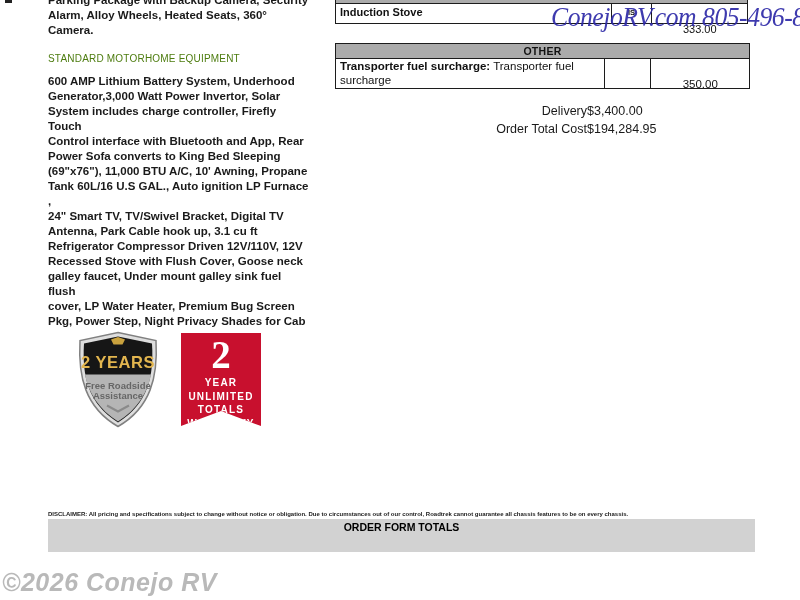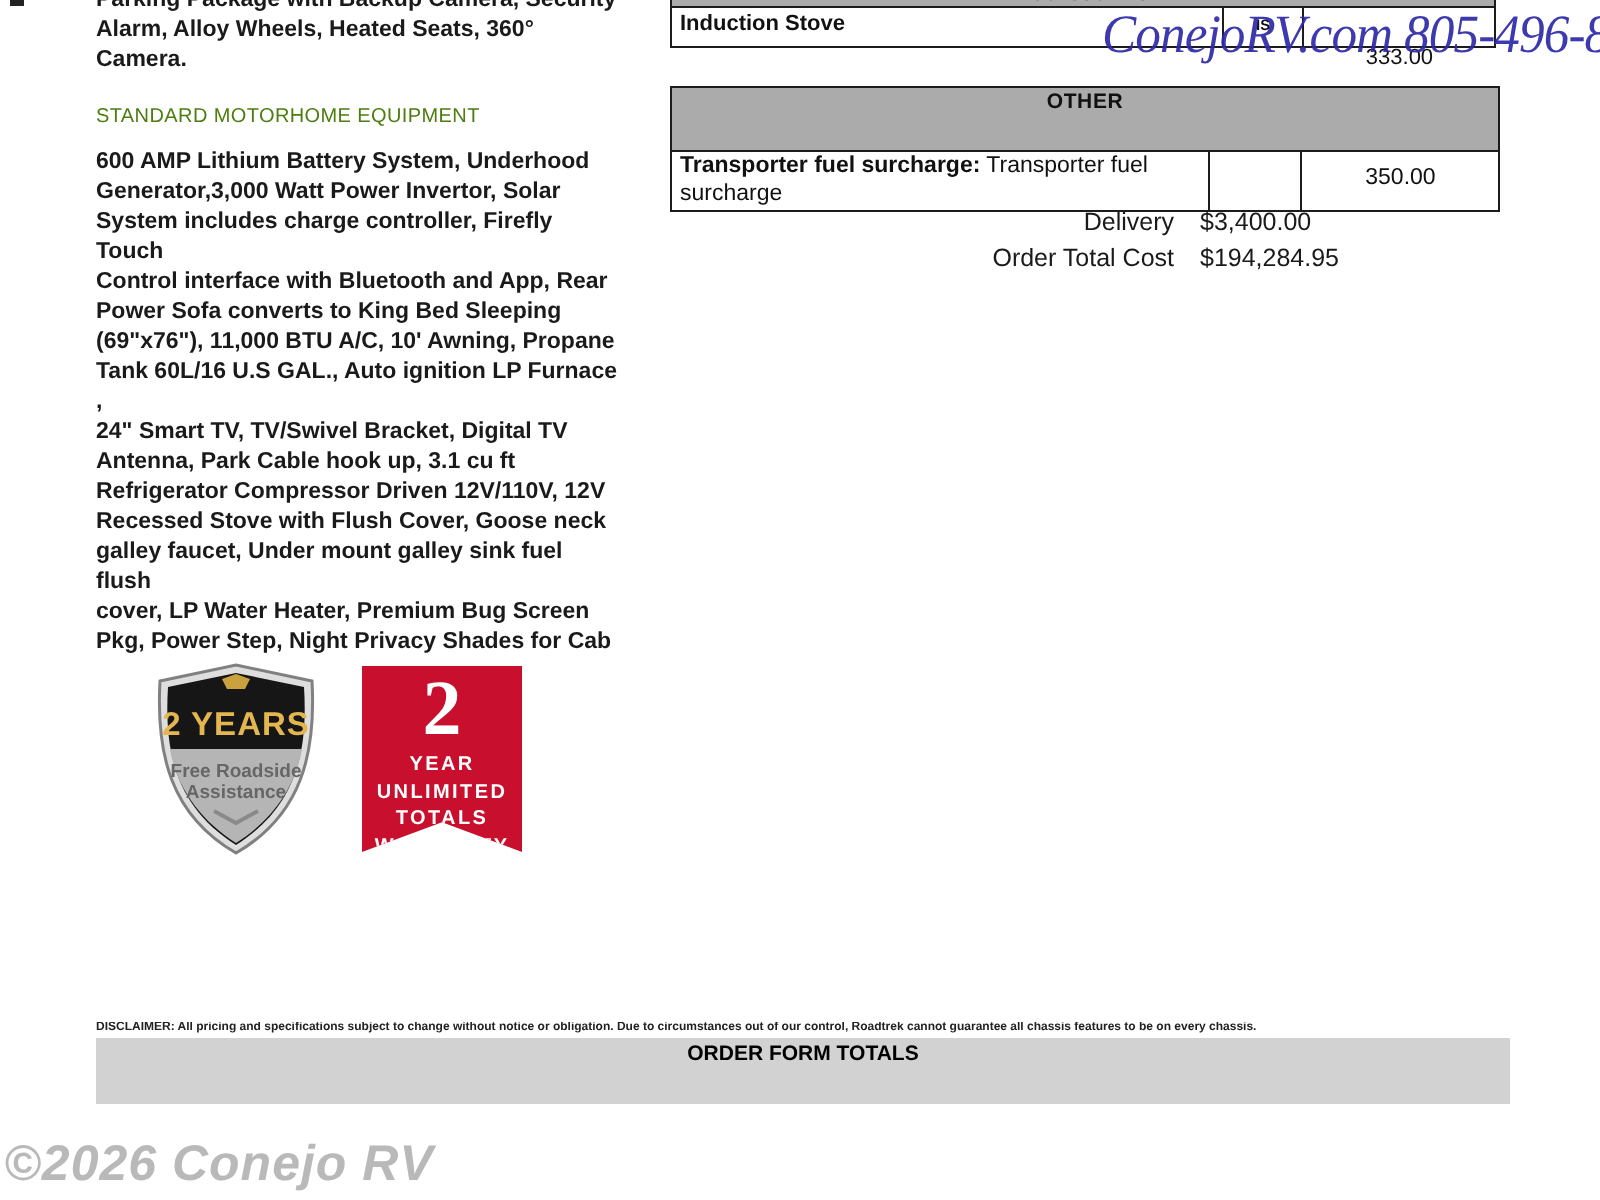--- a/index.html
+++ b/index.html
@@ -38,30 +38,30 @@
   .otable .row { display:flex; }
   .otable .cell { border-right:1.4px solid #1c1c1c; }
   .otable .cell:last-child { border-right:none; }
   #tbl-acc { left:335px; top:-9px; width:413px; }
   #tbl-acc .hdr { height:12px; font-size:9px; line-height:11px; }
   #tbl-acc .row { height:19px; }
   #tbl-acc .c1 { width:277px; font-size:11px; font-weight:700; padding:2px 4px 0 4px; }
   #tbl-acc .c2 { width:41px; font-size:7.5px; font-weight:700; text-align:center; padding-top:4px; }
   #tbl-acc .c3 { width:95px; font-size:11px; text-align:center; padding-top:19px; }
   #tbl-other { left:335px; top:43px; width:415px; }
-  #tbl-other .hdr { height:32px; font-size:10.5px; line-height:15px; letter-spacing:.3px; }
+  #tbl-other .hdr { height:15px; font-size:10.5px; line-height:15px; letter-spacing:.3px; }
   #tbl-other .row { height:29px; }
   #tbl-other .c1 { width:270px; font-size:11.5px; line-height:13.5px; padding:1px 0 0 4px; }
   #tbl-other .c1 b { font-weight:700; }
   #tbl-other .c2 { width:47px; }
-  #tbl-other .c3 { width:98px; font-size:11.5px; text-align:center; padding-top:7px; }
+  #tbl-other .c3 { width:98px; font-size:11.5px; text-align:center; padding-top:7px;margin-top:12px; }
 
   
   .totals { left:335px; top:102px; width:356px; font-size:12.5px; color:#1a1a1a; }
-  .totals .trow { display:grid; grid-template-columns:252px 1fr; column-gap:13px; height:18px; line-height:18px; }
+  .totals .trow { display:grid; grid-template-columns:252px 1fr; height:18px; line-height:18px; }
   .totals .tlabel { text-align:right; }
   .totals .tvalue { text-align:left; }
 
   
   .wm-top {
     left:551px; top:2px; font-family:"Liberation Serif", serif; font-style:italic;
     font-size:27px; color:#2e2aa8; white-space:nowrap; transform:scaleX(.95);
     transform-origin:left top; opacity:.92; letter-spacing:-.5px; z-index:9;
   }
   .wm-bottom {

